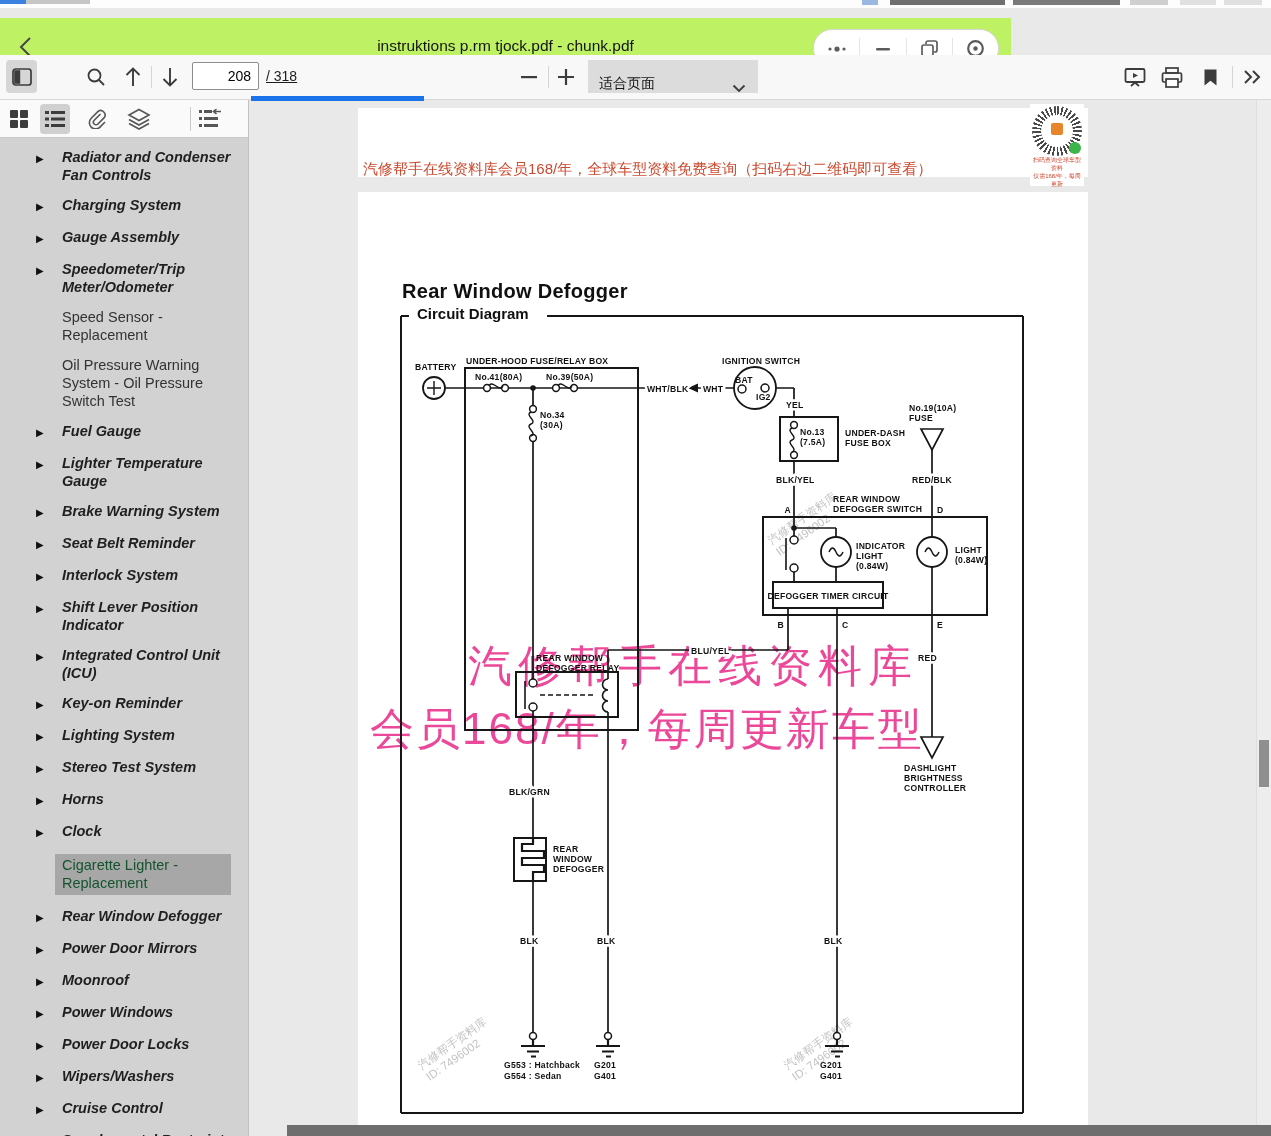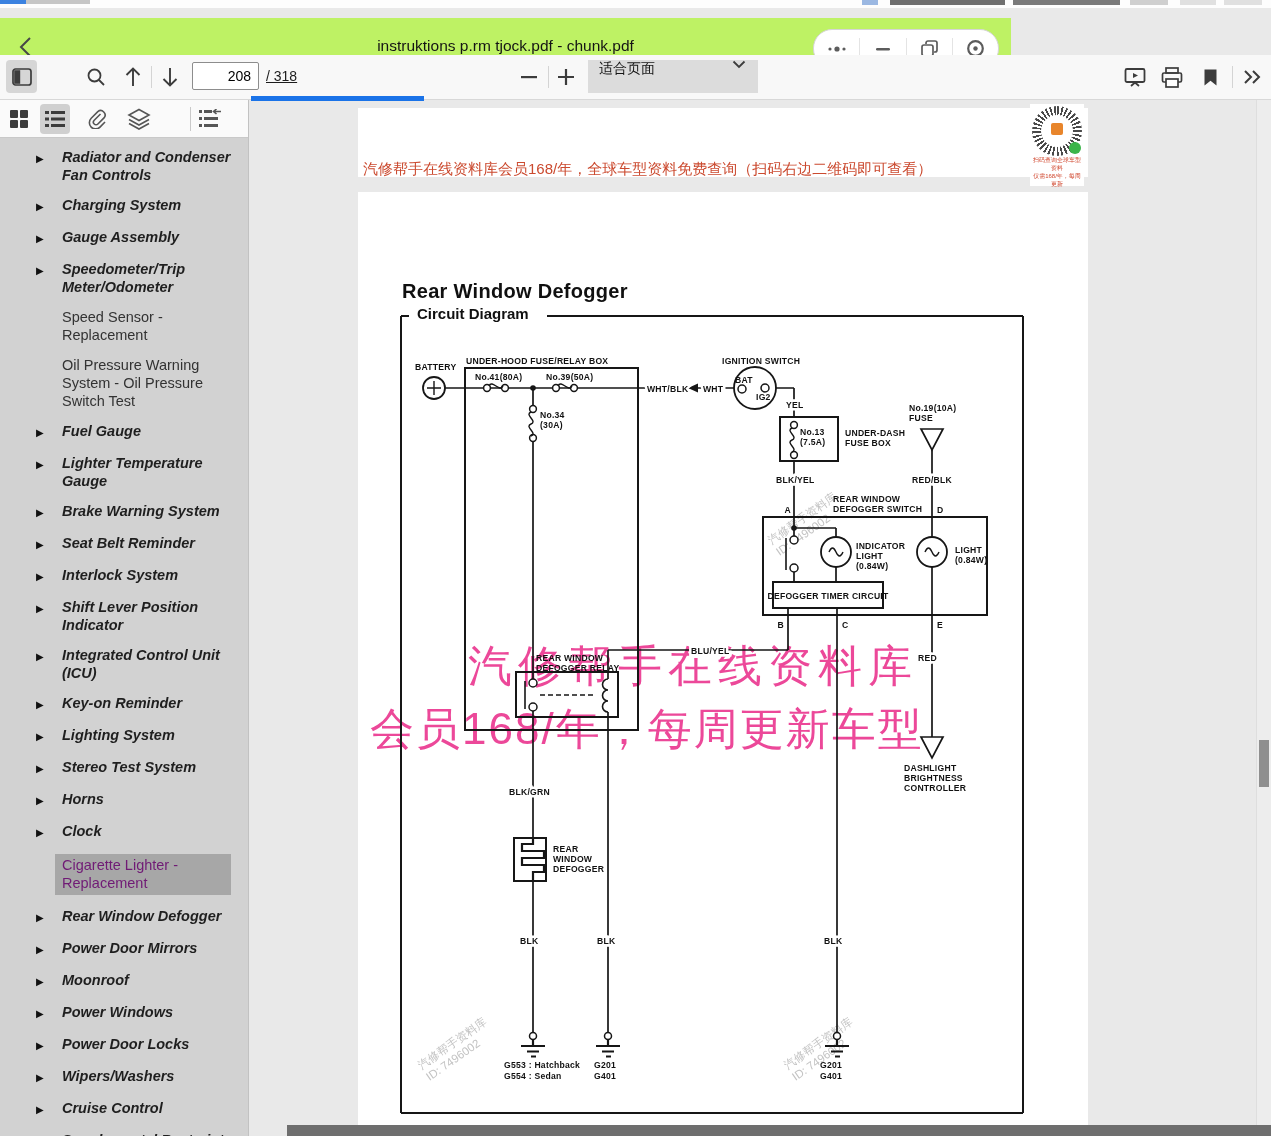--- a/index.html
+++ b/index.html
@@ -17,35 +17,35 @@
   #win-pill .cell{flex:1;display:flex;align-items:center;justify-content:center;height:22px;}
   #win-pill .cell + .cell{border-left:1px solid #e4e4e4;}
   
   #toolbar{left:0;top:55px;width:1271px;height:44px;background:#f8f8f8;border-bottom:1px solid #d8d8d8;}
   .tbtn{position:absolute;display:flex;align-items:center;justify-content:center;cursor:pointer;border-radius:4px;}
   .vsep{position:absolute;width:1px;height:22px;background:#d4d4d4;top:11px;}
   #page-input{position:absolute;left:192px;top:7px;width:58px;height:26px;border:1px solid #8d8d8d;
               background:#fff;font-size:14px;text-align:right;padding:0 7px 0 0;border-radius:2px;}
   #page-total{position:absolute;left:266px;top:13px;font-size:14px;color:#1c1c1c;text-decoration:underline;}
   #zoom-select{position:absolute;left:588px;top:5px;width:170px;height:33px;background:#dcdcdc;
-               display:flex;align-items:flex-start;cursor:pointer;}
+               display:flex;align-items:flex-end;cursor:pointer;}
   #zoom-select span{margin-left:11px;font-size:14px;color:#151515;flex:1;}
   #progress{left:251px;top:96px;width:173px;height:5px;background:#1a73e8;z-index:5;}
   
   #sidebar{left:0;top:100px;width:248px;height:1036px;background:#d2d2d2;border-right:1px solid #c2c2c2;}
   #sidebar-toolbar{position:absolute;left:0;top:0;width:248px;height:37px;background:#fafafa;
                    border-bottom:1px solid #c9c9c9;display:flex;align-items:center;}
   .sbtn{width:30px;height:30px;display:flex;align-items:center;justify-content:center;border-radius:4px;cursor:pointer;}
   #outline{position:absolute;left:0;top:38px;width:248px;height:998px;overflow:hidden;
            display:flex;flex-direction:column;gap:12px;padding-top:10px;box-sizing:border-box;}
   .o-item{display:flex;padding-left:36px;line-height:18px;font-size:14.5px;color:#1f1f1f;cursor:pointer;}
   .o-item .arr{width:26px;flex:none;font-size:10px;color:#111;padding-top:2px;}
   .o-item.bold .lbl{font-weight:bold;font-style:italic;}
   .o-item.plain{padding-left:62px;color:#333;}
-  .o-item.hl{padding-left:62px;color:#701a75;}
+  .o-item.hl{padding-left:62px;color:#14532d;}
   .o-item.hl .lbl{background:#a7a7a7;margin-left:-7px;padding:2px 10px 3px 7px;display:block;width:176px;box-sizing:border-box;}
   .o-item .lbl{max-width:186px;}
   
   #banner-page{left:358px;top:108px;width:730px;height:69px;background:#fff;}
   #banner-text{position:absolute;left:5px;top:52px;font-size:15px;color:#cb4a2f;white-space:nowrap;}
   #qr{position:absolute;left:672px;top:-4px;width:54px;height:82px;background:#fff;text-align:center;}
   #qr .ring{margin:2px auto 0;width:50px;height:50px;border-radius:50%;
             background:repeating-conic-gradient(#4a4a4a 0 5deg,#fff 5deg 11deg);position:relative;}
   #qr .ring .hole{position:absolute;left:9px;top:9px;width:32px;height:32px;border-radius:50%;background:#fff;}
   #qr .ring .logo{position:absolute;left:19px;top:17px;width:12px;height:12px;background:#e8852b;border-radius:2px;}

